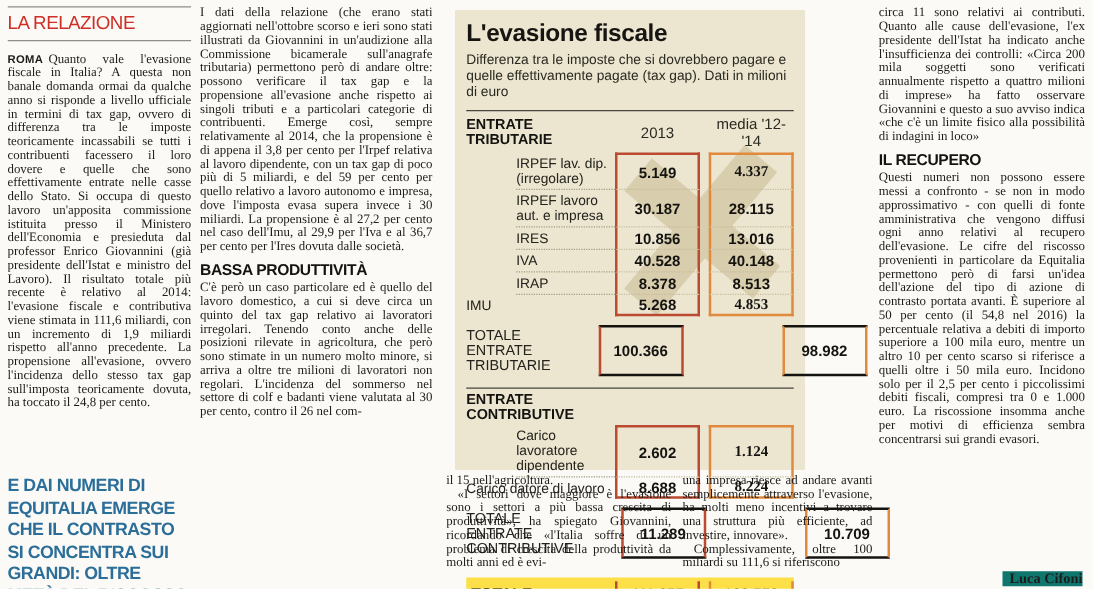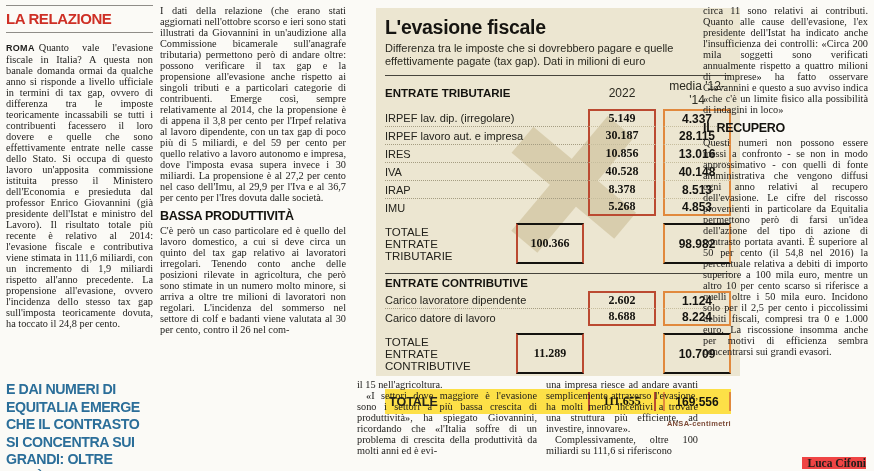--- a/index.html
+++ b/index.html
@@ -3,52 +3,52 @@
 <meta charset="utf-8">
 <style>
   html,body{margin:0;padding:0;}
   .page{position:relative;width:874px;height:471px;background:#fbfaf6;overflow:hidden;
         font-family:"Liberation Serif",serif;color:#1d1c1a;}
   .col{position:absolute;top:0;overflow:hidden;}
   .body-text{font-size:10.3px;line-height:11px;text-align:justify;margin:0;
              hyphens:auto;-webkit-hyphens:auto;}
   .body-text + .body-text{text-indent:9px;}
   .rule{height:1px;background:#8f8d88;}
-  .kicker{font-family:"Liberation Sans",sans-serif;font-weight:bold;font-size:15px;
+  .kicker{font-family:"Liberation Sans",sans-serif;font-weight:normal;font-size:15px;
           letter-spacing:-0.4px;color:#ce2f25;margin:4px 0 5px 0;}
   .dateline{font-family:"Liberation Sans",sans-serif;font-size:9px;font-weight:bold;
             letter-spacing:.3px;padding-right:4px;}
   .subhead{font-family:"Liberation Sans",sans-serif;font-weight:bold;font-size:12.5px;
            letter-spacing:-0.3px;color:#14130f;margin:6px 0 2px 0;}
   .pullquote{position:absolute;left:0;right:0;top:381px;
              font-family:"Liberation Sans",sans-serif;font-weight:bold;font-size:14.2px;
              line-height:17.6px;letter-spacing:-0.4px;color:#2b6e99;text-transform:uppercase;}
   .byline{position:absolute;right:2px;bottom:2px;font-weight:bold;font-size:11.5px;
-          background:#ef4444;padding-left:6px;}
+          background:#0f766e;padding-left:6px;}
 
   
-  .graphic{position:absolute;left:376px;top:8px;width:364px;height:368px;
+  .graphic{position:absolute;left:364px;top:8px;width:280px;height:368px;
            background:#ece6d1;box-sizing:border-box;padding:8px 9px 6px 9px;
            font-family:"Liberation Sans",sans-serif;}
   .g-title{font-size:19.5px;font-weight:bold;color:#161511;letter-spacing:-0.3px;margin:0 0 3px 0;}
   .g-sub{font-size:11px;line-height:13px;color:#2a2920;margin:0 0 7px 0;}
   .g-row{position:relative;display:grid;grid-template-columns:1fr 68px 7px 68px;align-items:center;}
   .g-headrow{border-top:1.5px solid #46443c;padding:3px 0 2px 0;}
   .g-sechead{font-size:11.5px;font-weight:bold;color:#14130f;}
   .g-colhead{font-size:12px;color:#2a2920;text-align:center;}
   .g-label{font-size:11px;color:#23221c;padding:2.5px 2px 2.5px 0;}
   .g-val{font-size:12px;font-weight:bold;color:#14130f;text-align:center;align-self:stretch;
          display:flex;align-items:center;justify-content:center;}
-  .v1{border-left:2px solid #bb4a31;border-right:2px solid #bb4a31;font-family:Liberation Serif, serif;}
+  .v1{border-left:2px solid #bb4a31;border-right:2px solid #bb4a31;}
   .v2{border-left:2px solid #e1893d;border-right:2px solid #e1893d;}
   .row-first .v1,.row-first .v2{border-top:2px solid;}
   .row-last  .v1,.row-last  .v2{border-bottom:2px solid;}
   .row-first .v1,.row-last .v1{border-color:#bb4a31;}
-  .row-first .v2,.row-last .v2{border-color:#e1893d;}
-  .row-sep .g-label{border-bottom:1px dotted #a59d82;}
+  .row-first .v2,.row-last .v2{border-color:#e1893d;font-family:Liberation Serif, serif;}
+  .row-sep .g-label{border-bottom:1px dotted #a59d82;margin-left:40px;}
   .row-sep .g-val{border-bottom:1px dotted #c6bd9d;}
   .g-total{margin-top:7px;margin-bottom:9px;gap:36px;}
   .g-total .g-label{font-size:11.5px;}
   .g-total .g-val{border-width:2px;border-style:solid;padding:2px 0;}
   .g-band{margin-top:8px;background:#fde047;padding:3px 0;}
   .g-band .g-label{font-weight:bold;font-size:12.5px;padding-left:4px;}
   .g-credit{text-align:right;font-size:7.5px;font-weight:bold;color:#7c4a36;
             letter-spacing:.3px;margin-top:5px;}
   .watermark{position:absolute;left:120px;top:100px;width:150px;height:150px;
              transform:rotate(40deg);opacity:.28;pointer-events:none;}
@@ -80,21 +80,21 @@
   <section class="graphic">
     <div class="watermark">
         <div class="wm-bar wm-a"></div>
         <div class="wm-bar wm-b"></div>
       </div>
     <h1 class="g-title">L'evasione fiscale</h1>
     <p class="g-sub">Differenza tra le imposte che si dovrebbero pagare e quelle effettivamente pagate (tax gap). Dati in milioni di euro</p>
 
     <div class="g-row g-headrow">
       <span class="g-sechead">ENTRATE TRIBUTARIE</span>
-      <span class="g-colhead">2022</span>
+      <span class="g-colhead">2013</span>
         <span></span>
       <span class="g-colhead">media '12-'14</span>
     </div>
 
     <div class="g-row row-first row-sep">
       <span class="g-label">IRPEF lav. dip. (irregolare)</span>
       <span class="g-val v1">5.149</span>
         <span></span>
       <span class="g-val v2">4.337</span>
     </div>

